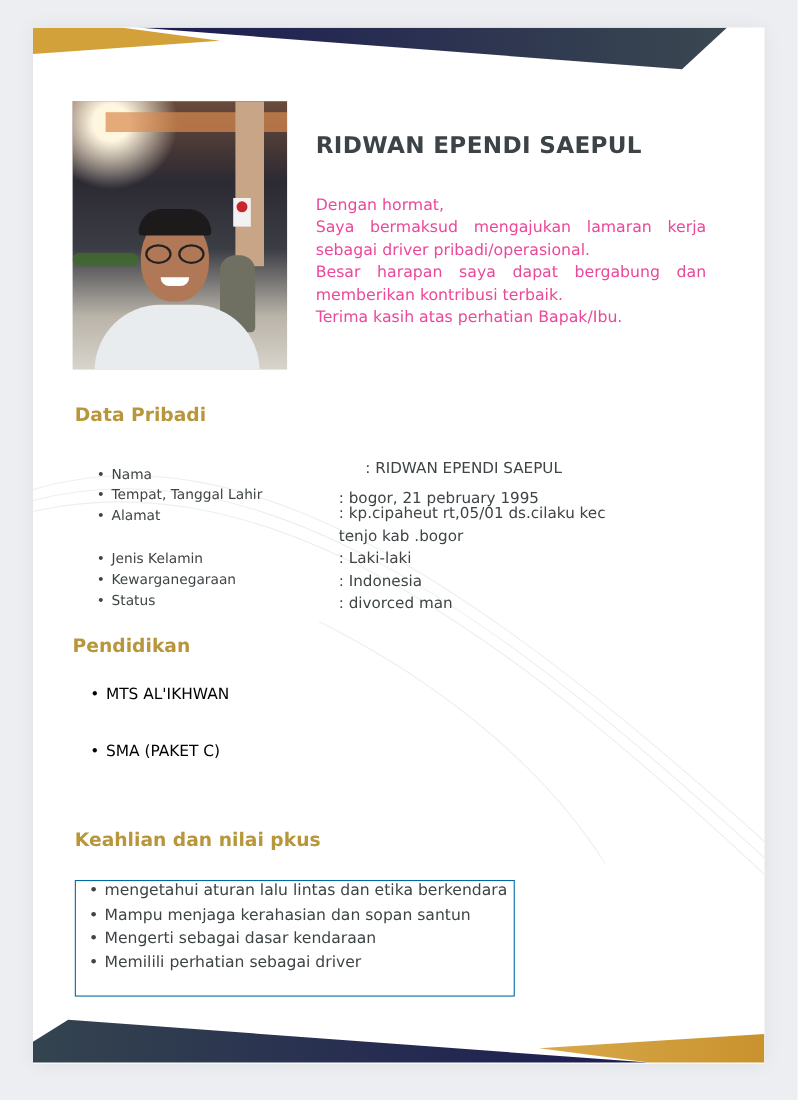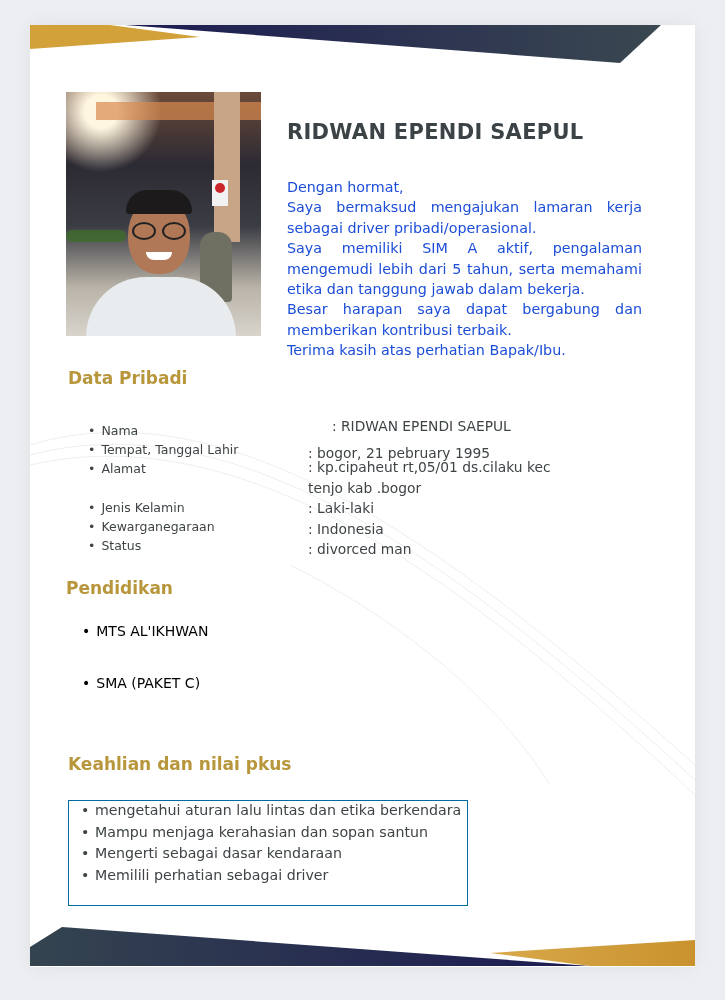--- a/index.html
+++ b/index.html
@@ -31,21 +31,21 @@
   .photo .sign { position:absolute; left:146px; top:88px; width:16px; height:26px; background:#f2f2f2; }
   .photo .sign::after { content:""; position:absolute; left:3px; top:3px; width:10px; height:10px; border-radius:50%; background:#c8262c; }
   .photo .plants { position:absolute; left:0; top:138px; width:60px; height:12px; background:#3f6b2a; border-radius:6px; opacity:.8; }
 
   .name {
     position:absolute; left:257px; top:95px; font-size:21px; font-weight:bold;
     color:#3c4346; letter-spacing:0.3px; font-family:"DejaVu Sans", sans-serif;
   }
   .letter {
     position:absolute; left:257px; top:152px; width:355px;
-    font-size:14.3px; line-height:20.4px; color:#1d4ed8; text-align:justify;
+    font-size:14.3px; line-height:20.4px; color:#ec4899; text-align:justify;
     font-family:"DejaVu Sans", sans-serif;
   }
   .letter p { margin:0; }
   .section-title {
     position:absolute; font-weight:bold; color:#b8963b; font-size:17px;
     font-family:"DejaVu Sans", sans-serif;
   }
   .dp-labels { position:absolute; left:58px; top:398px; font-size:12.5px; color:#3e4446; font-family:"DejaVu Sans", sans-serif; }
   .dp-values { position:absolute; left:278px; top:393px; font-size:13.8px; color:#3e4446; font-family:"DejaVu Sans", sans-serif; }
   .row-label { position:absolute; white-space:nowrap; }
@@ -108,21 +108,20 @@
     <div class="glass1"></div>
     <div class="glass2"></div>
     <div class="smile"></div>
   </div>
 
   <div class="name">RIDWAN EPENDI SAEPUL</div>
 
   <div class="letter">
     <p>Dengan hormat,</p>
     <p>Saya bermaksud mengajukan lamaran kerja sebagai driver pribadi/operasional.</p>
-    <p>Saya memiliki SIM A aktif, pengalaman mengemudi lebih dari 5 tahun, serta memahami etika dan tanggung jawab dalam bekerja.</p>
     <p>Besar harapan saya dapat bergabung dan memberikan kontribusi terbaik.</p>
     <p>Terima kasih atas perhatian Bapak/Ibu.</p>
   </div>
 
   <div class="section-title" style="left:38px; top:343px;">Data Pribadi</div>
 
   <div class="dp-labels">
     <div class="row-label" style="top:0px;">Nama</div>
     <div class="row-label" style="top:19px;">Tempat, Tanggal Lahir</div>
     <div class="row-label" style="top:38px;">Alamat</div>

